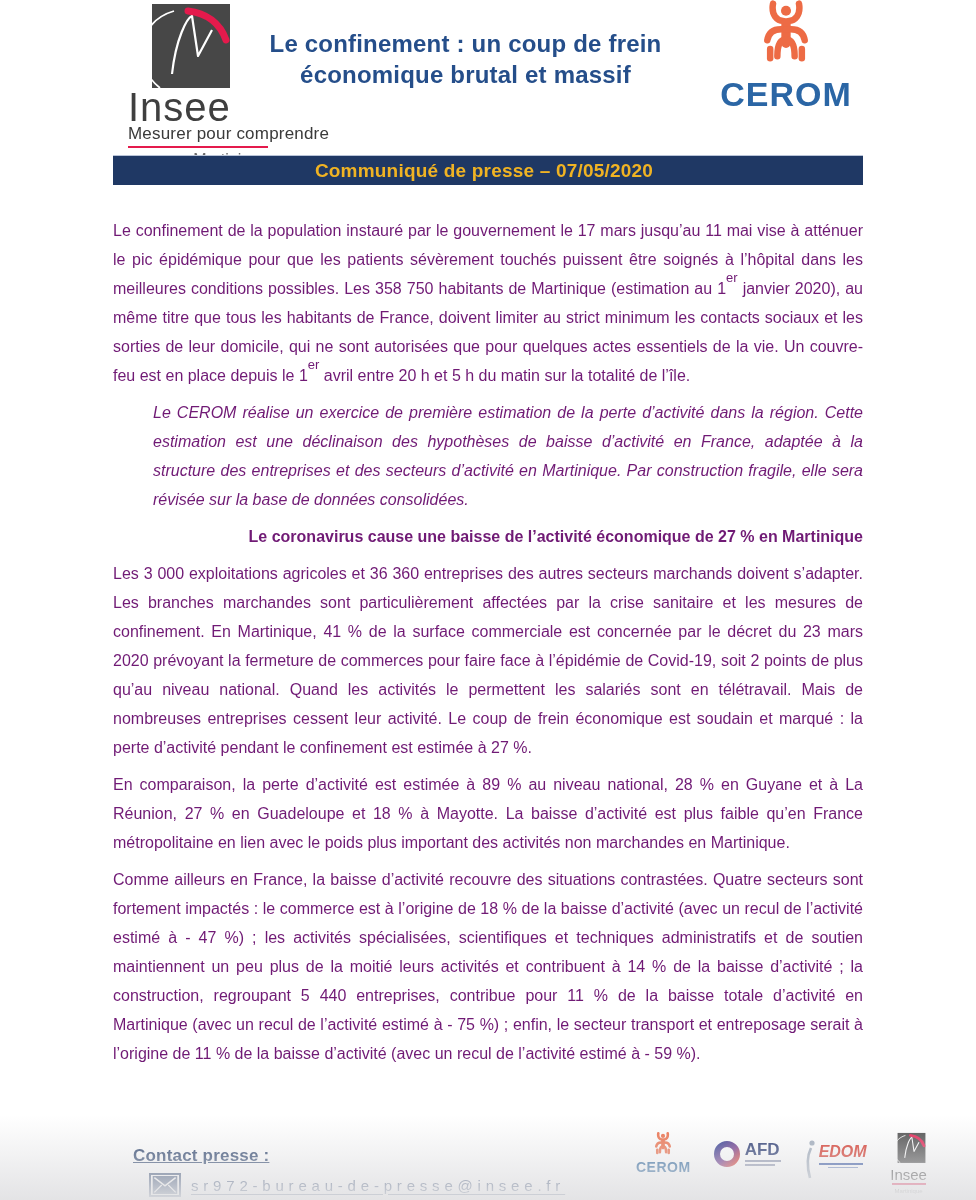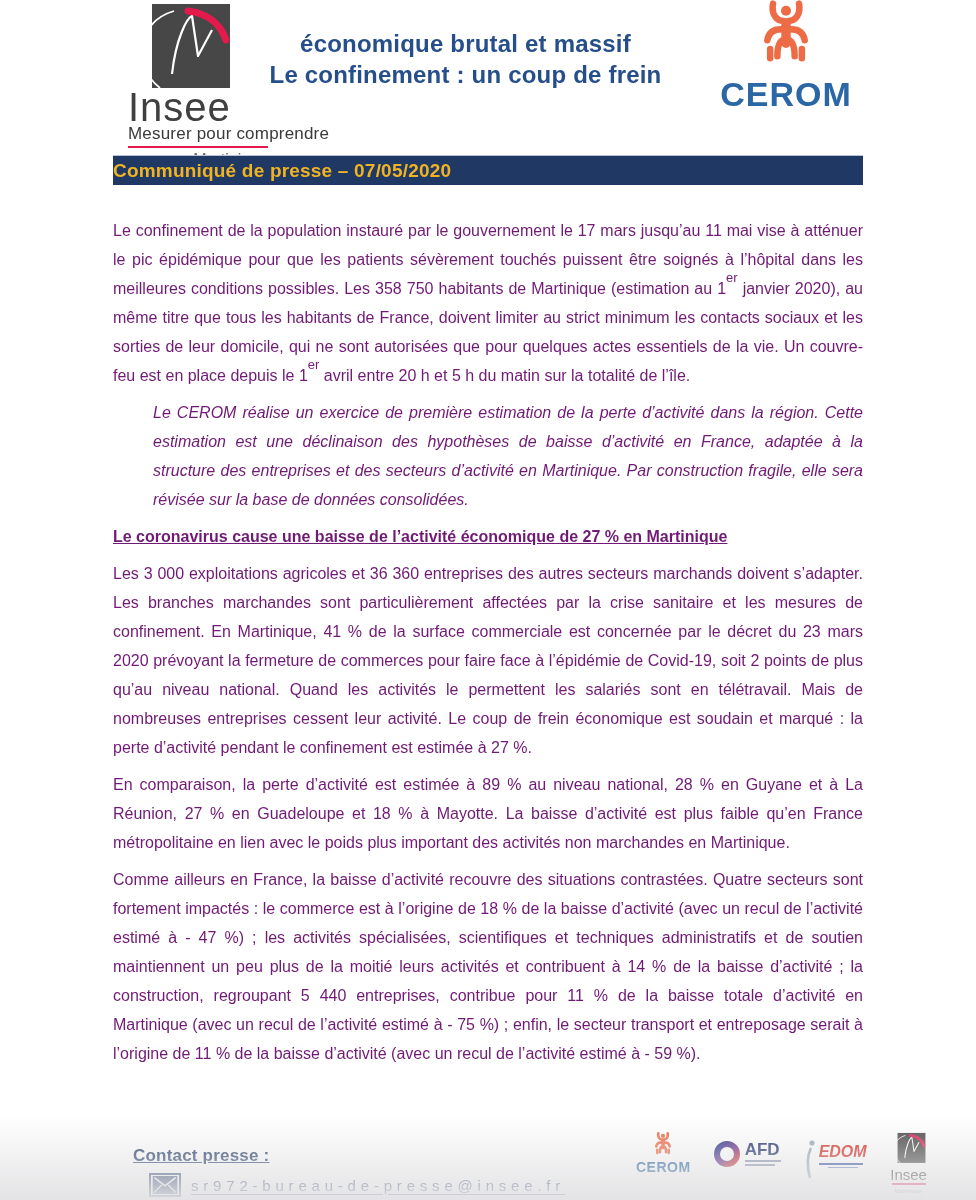--- a/index.html
+++ b/index.html
@@ -32,32 +32,32 @@
   .cerom-logo { position:absolute; left:706px; top:0; width:160px; text-align:center; }
   .cerom-name { font-size:34px; font-weight:bold; color:#2B66A5; letter-spacing:1px; line-height:36px; }
 
   
   .banner {
     position:absolute; left:113px; top:155px; width:750px; height:30px;
     background:#1F3864; border-top:1px solid #b9c4d8;
   }
   .banner-text {
     color:#F0B323; font-weight:bold; font-size:19px; line-height:29px;
-    text-align:left; padding-right:8px; letter-spacing:0.2px;
+    text-align:center; padding-right:8px; letter-spacing:0.2px;
   }
 
   
   .content {
     position:absolute; left:113px; top:216px; width:750px;
     font-size:16px; line-height:29px; color:#701a75; text-align:justify;
   }
   .content p { margin:0 0 8px 0; }
   .content .lead sup { font-size:13px; position:relative; top:-6px; line-height:0; }
   .content .cerom-note { font-style:italic;margin-left:40px; }
-  .content h2 { font-size:16px; font-weight:bold; margin:0 0 8px 0; text-align:left;text-decoration:underline; }
+  .content h2 { font-size:16px; font-weight:bold; margin:0 0 8px 0; text-align:right; }
 
   
   .footer-contact { position:absolute; left:133px; top:1146px; color:#1F3864; }
   .contact-label { font-size:17px; font-weight:bold; text-decoration:underline; letter-spacing:0.2px; }
   .email-row { display:flex; align-items:center; gap:10px; margin:7px 0 0 16px; }
   .envelope-box { border:2px solid #1F3864; background:#fff; padding:1px; line-height:0; }
   .email-link {
     font-size:15px; color:#1F3864; letter-spacing:0.32em;
     text-decoration:underline; text-underline-offset:3px; cursor:pointer;
   }
@@ -91,22 +91,22 @@
         <path d="M32,84 C4,62 8,18 46,7" stroke="#ffffff" stroke-width="1.8" fill="none"></path>
         <path d="M44,70 C48,34 59,14 64,12 L70,52 L84,26" stroke="#ffffff" stroke-width="2.2" fill="none" stroke-linejoin="round"></path>
         <path d="M60,7 C78,9 92,19 98,36" stroke="#E41A4C" stroke-width="7" fill="none" stroke-linecap="round"></path>
       </svg>
       <div class="insee-name">Insee</div>
       <div class="tagline">Mesurer pour comprendre</div>
       <div class="insee-region">Martinique</div>
     </div>
 
     <div class="doc-title">
+      <div>Le confinement : un coup de frein</div>
       <div>économique brutal et massif</div>
-      <div>Le confinement : un coup de frein</div>
     </div>
 
     <div class="cerom-logo">
       <svg width="72" height="72" viewBox="0 0 100 100">
         <g stroke="#ED6B45" fill="none" stroke-linecap="round">
           <circle cx="50" cy="15" r="7" fill="#ED6B45" stroke="none"></circle>
           <path d="M32,5 C29,21 38,29 46,29" stroke-width="9"></path>
           <path d="M68,5 C71,21 62,29 54,29" stroke-width="9"></path>
           <path d="M50,32 L50,60" stroke-width="13"></path>
           <path d="M50,41 C36,39 26,43 24,56" stroke-width="9"></path>

